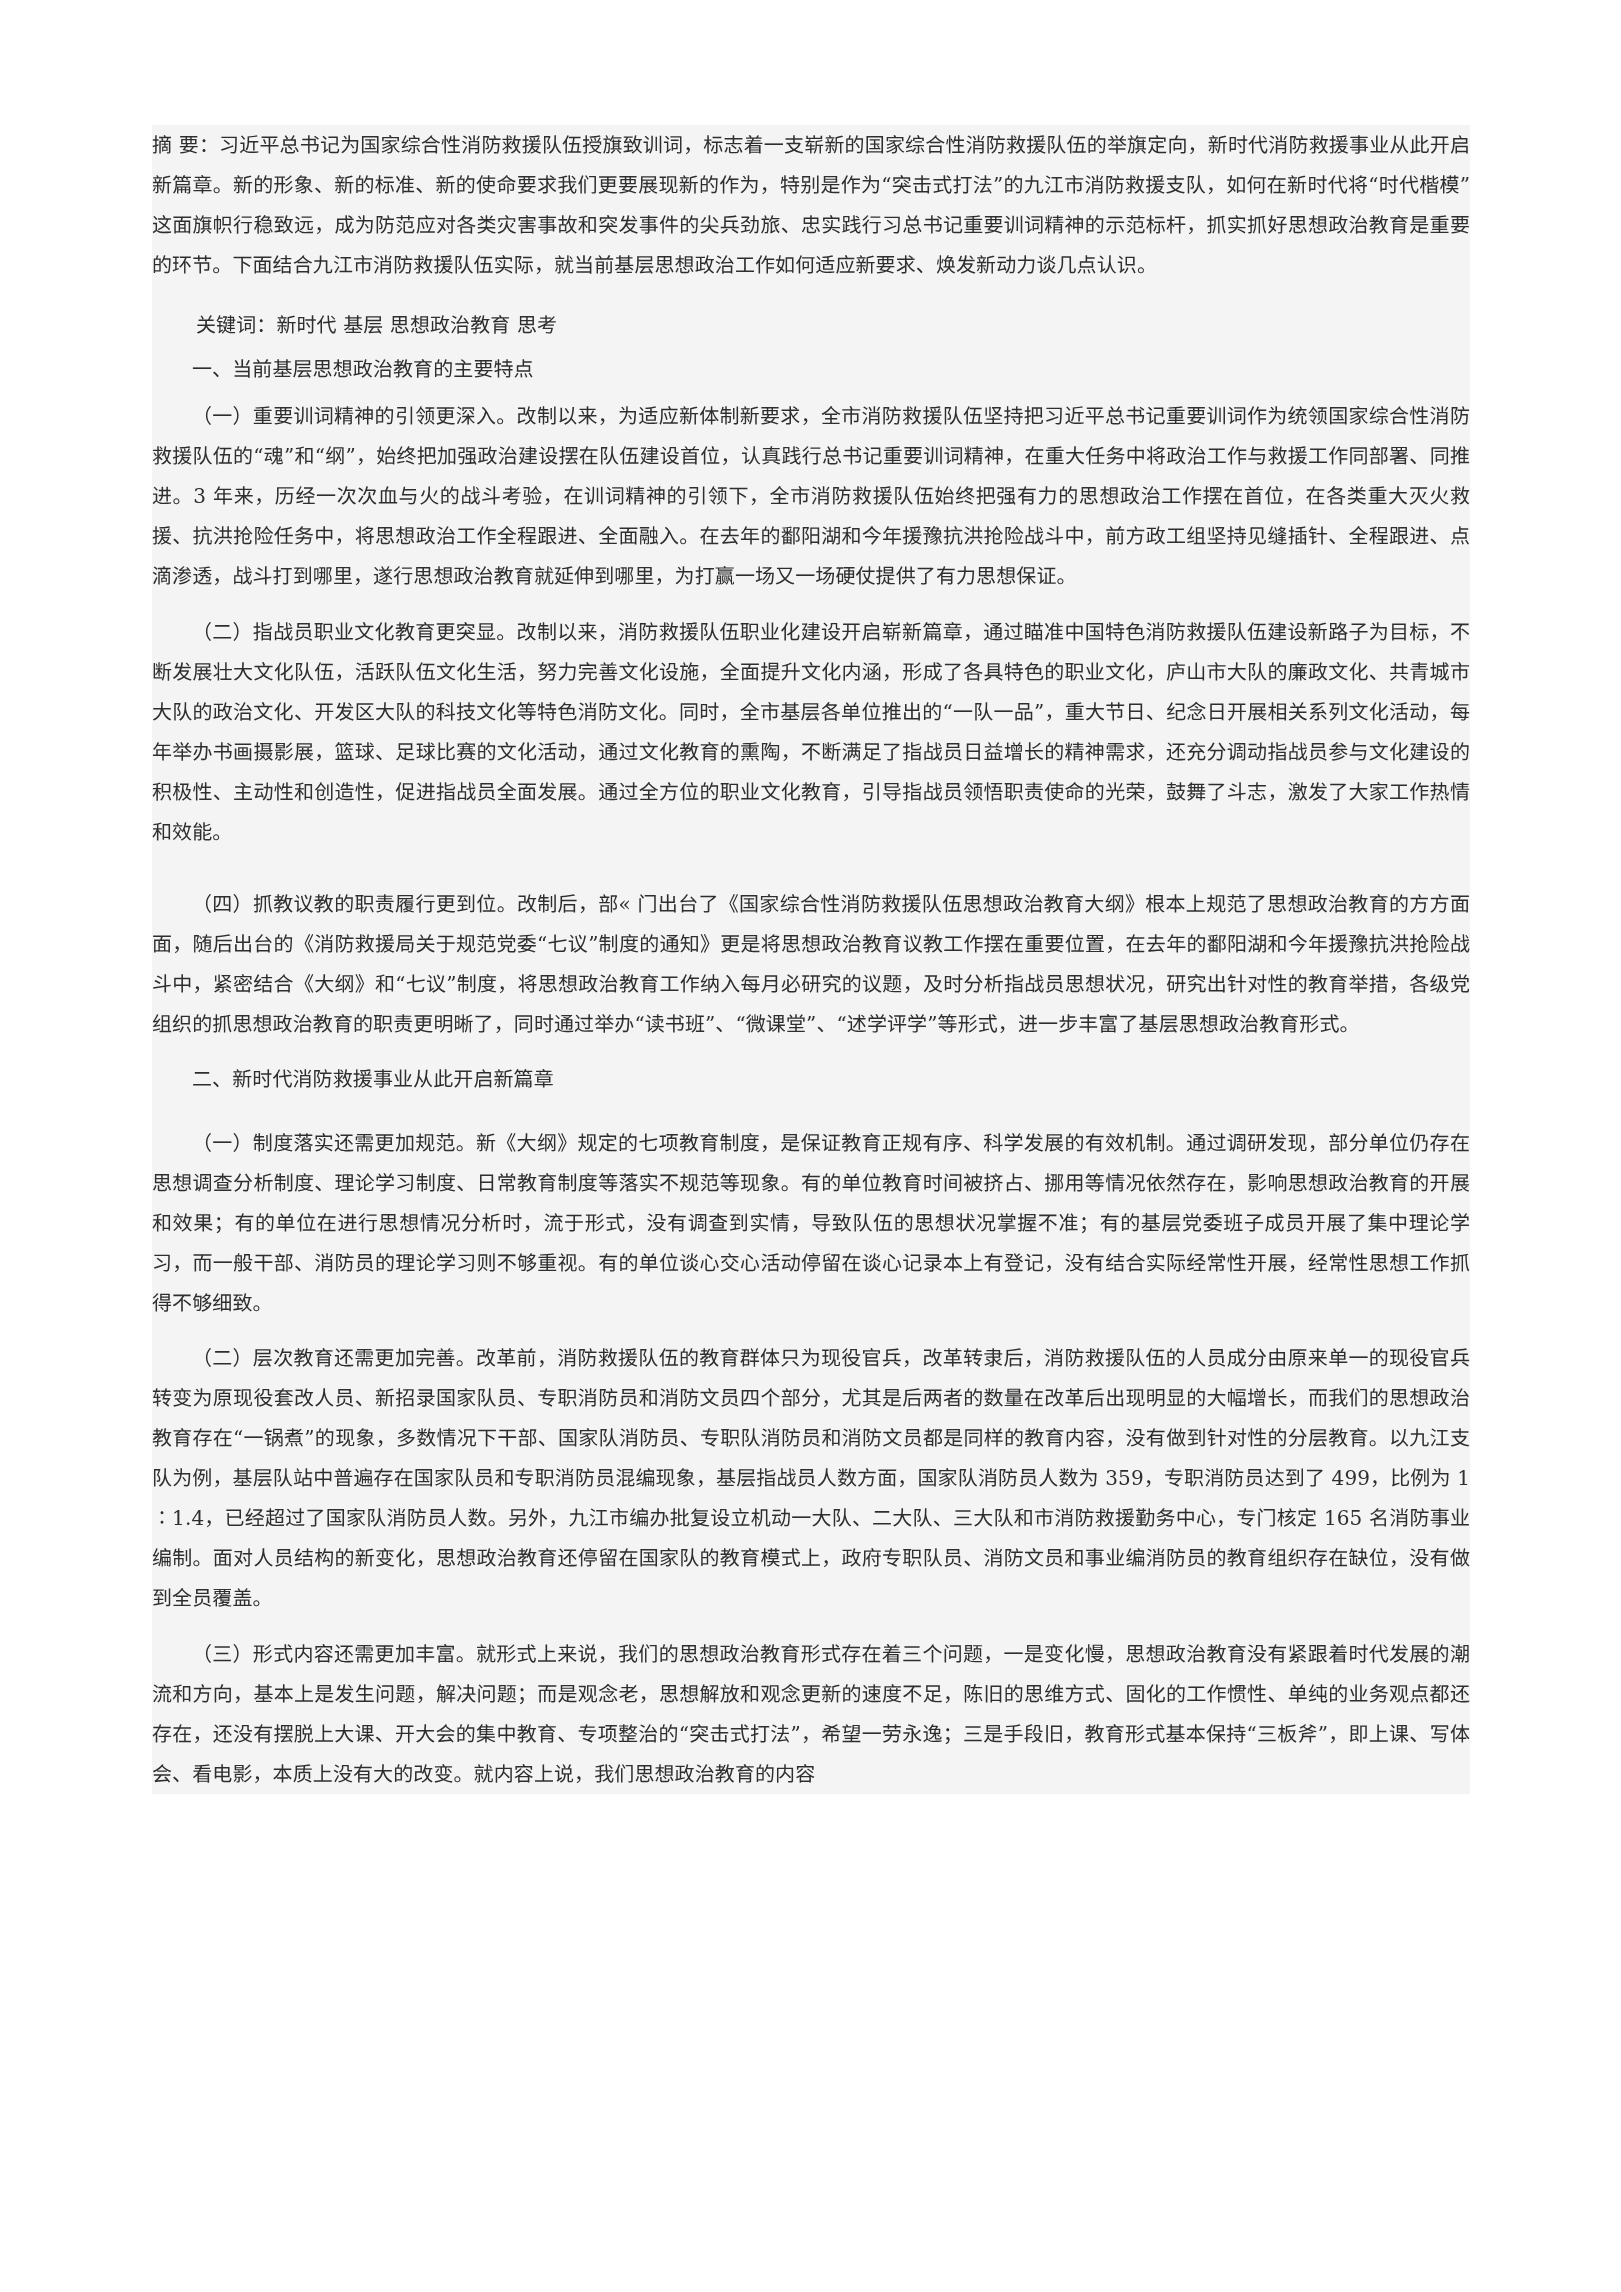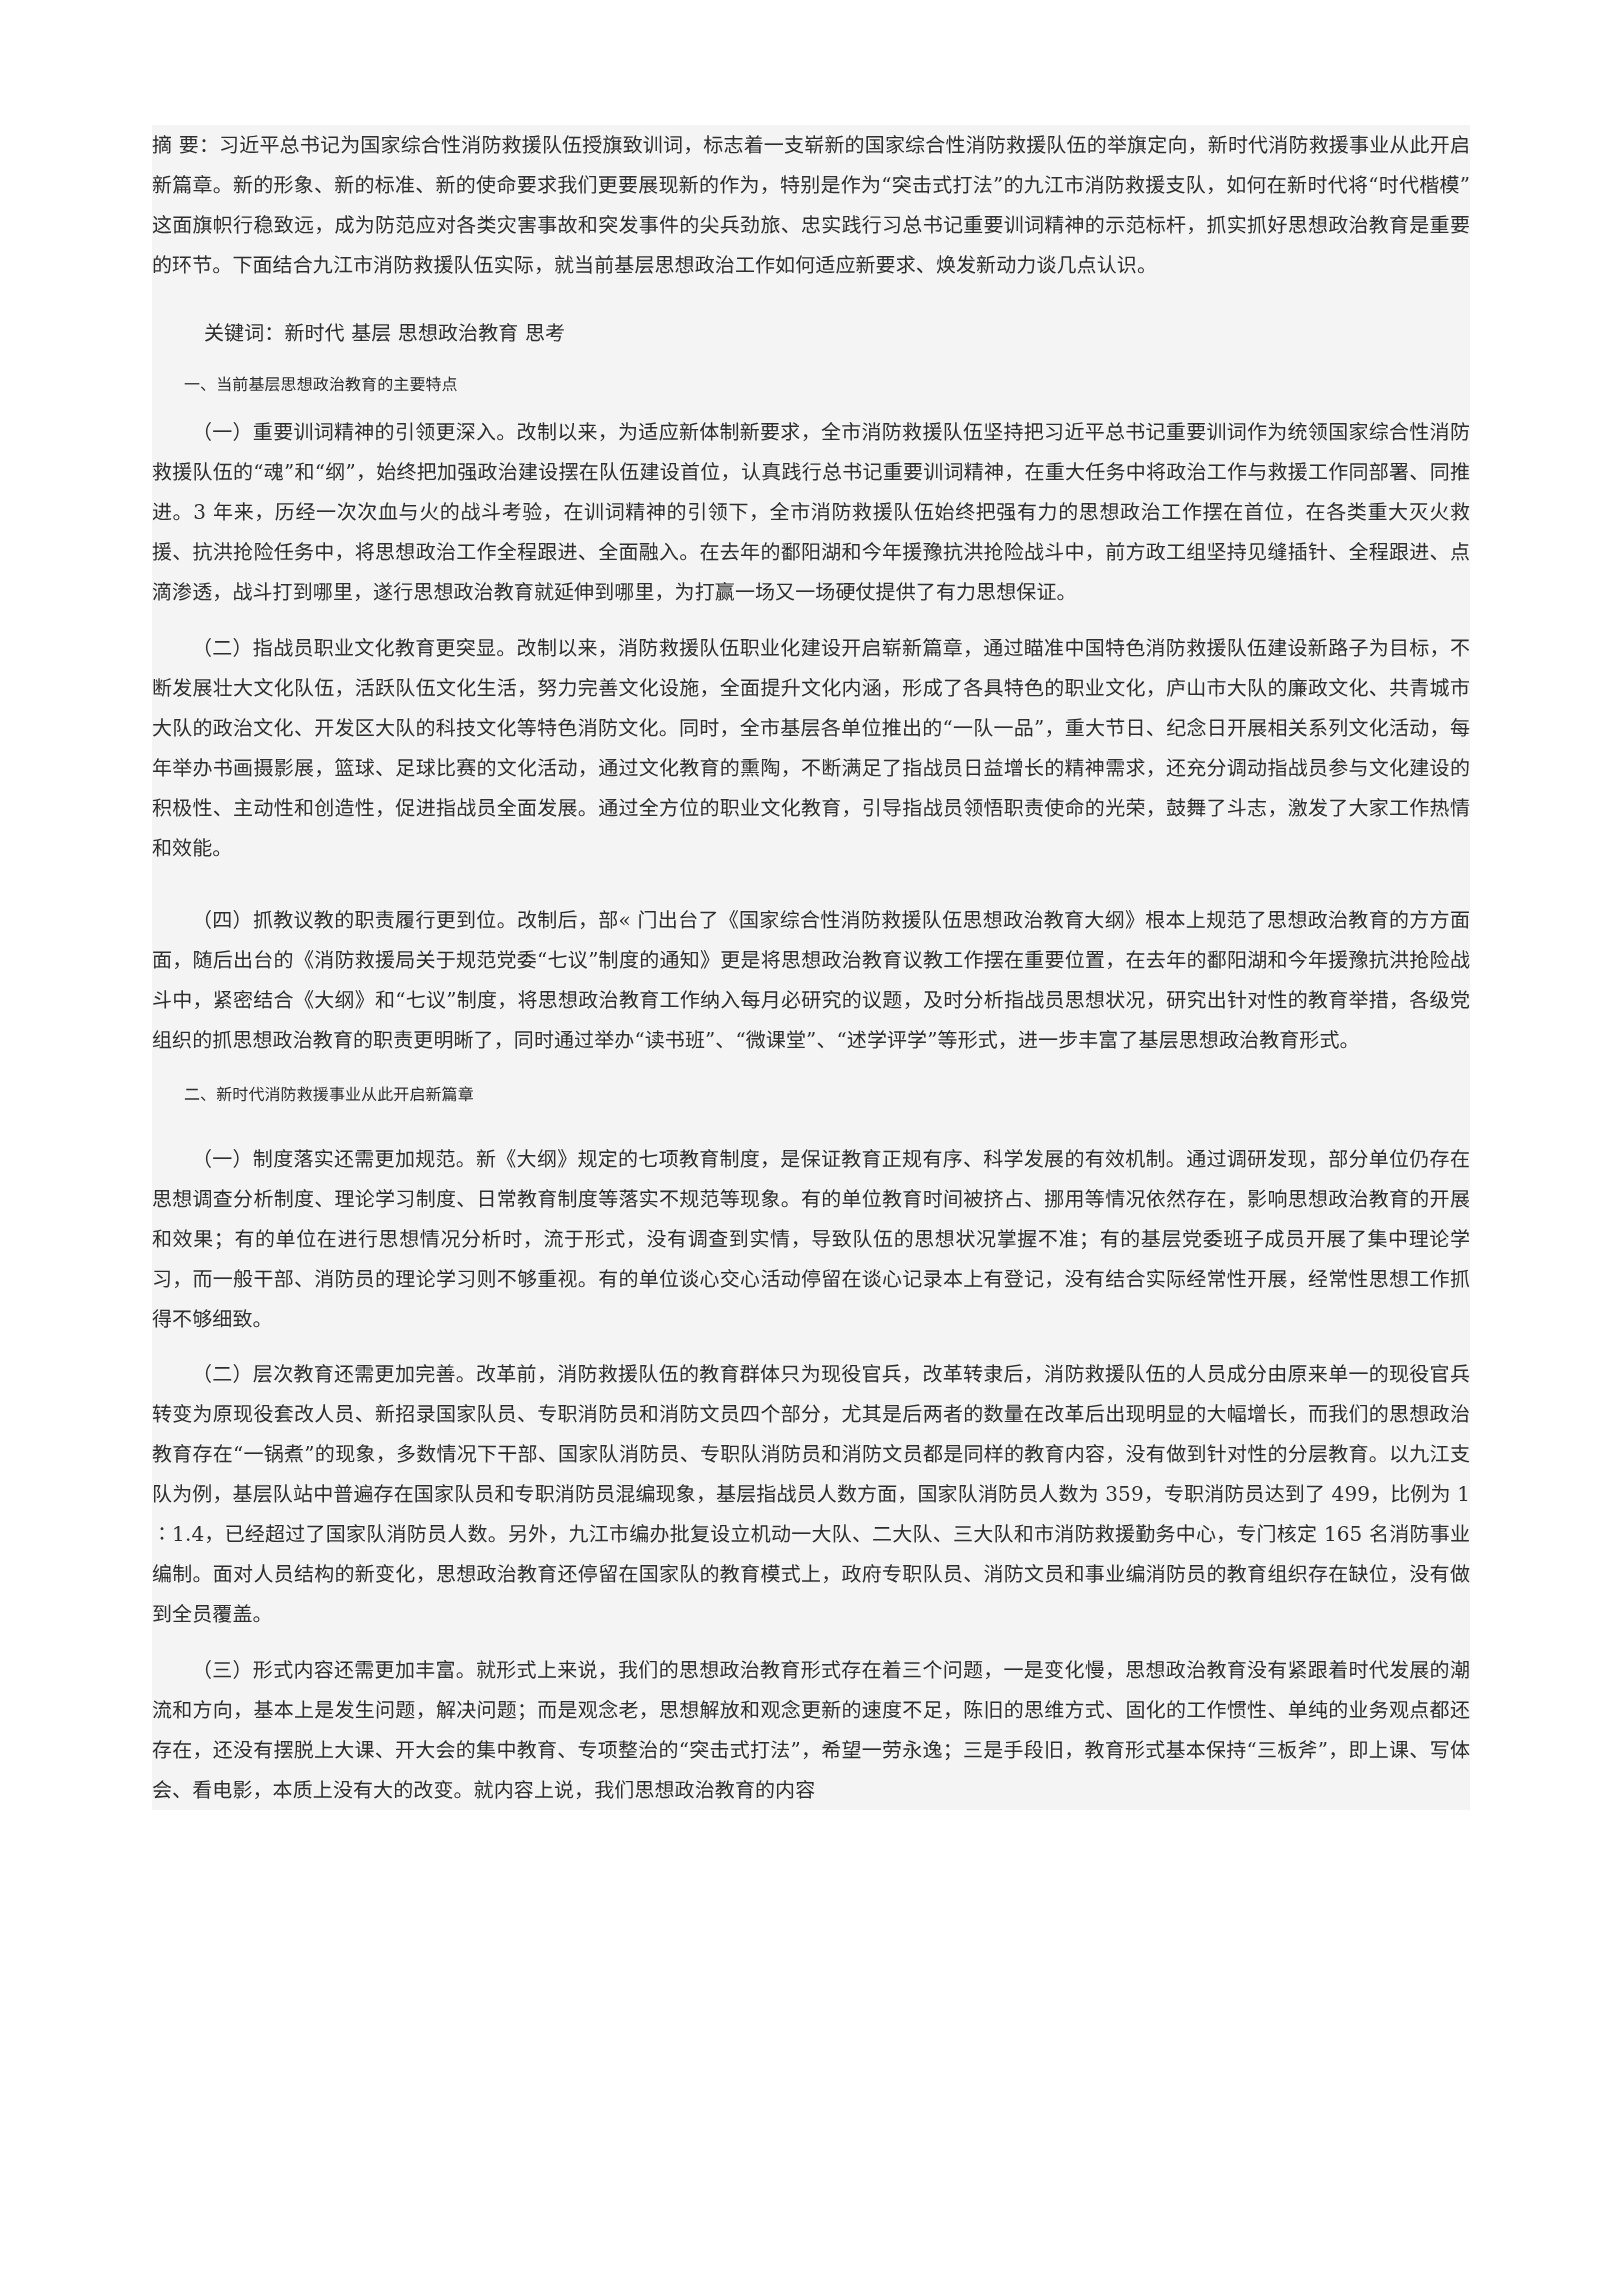--- a/index.html
+++ b/index.html
@@ -58,28 +58,28 @@
 
   
   p.para.abstract {
     text-indent: 0;
   }
 
   p.heading {
     margin: 0;
     padding: 0;
     text-indent: 2em;
-    font-size: 16px;
+    font-size: 20px;
     line-height: 40px;
     color: #2e2e2e;
     text-align: left;
   }
 
   p.keywords {
-    margin: 12px;
+    margin: 4px;
     padding: 0;
     text-indent: 2em;
     font-size: 20px;
     line-height: 40px;
     color: #2e2e2e;
     text-align: left;
   }
 
   .gap {
     height: 15.7px;

